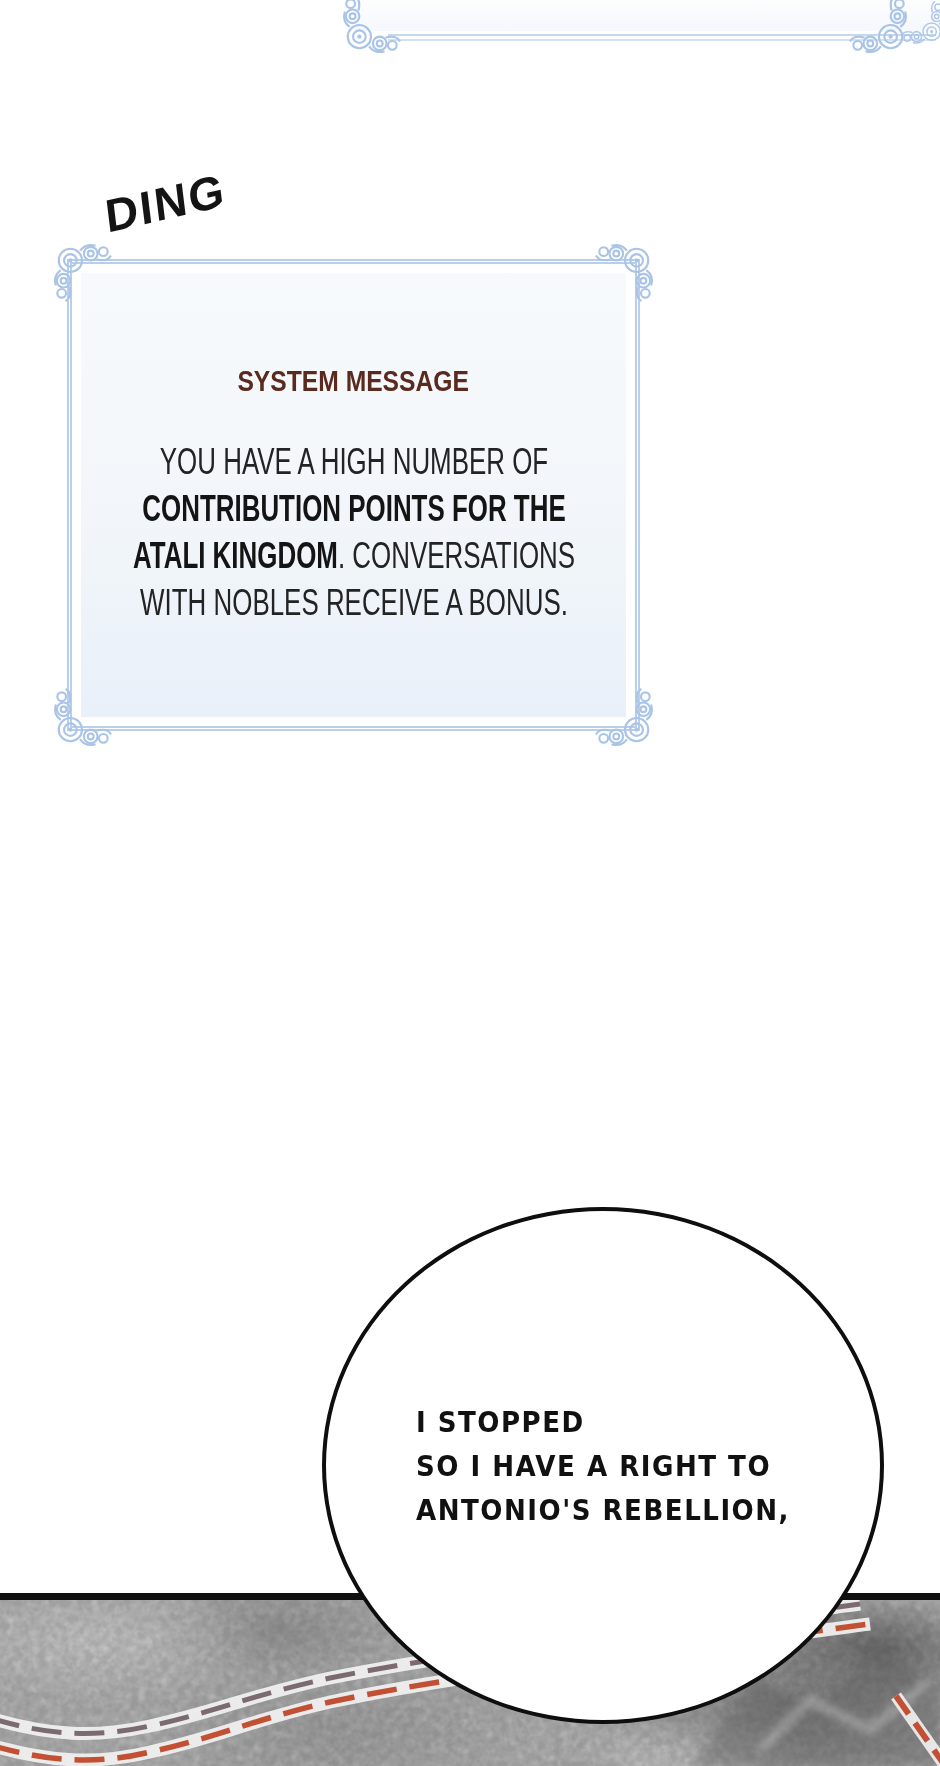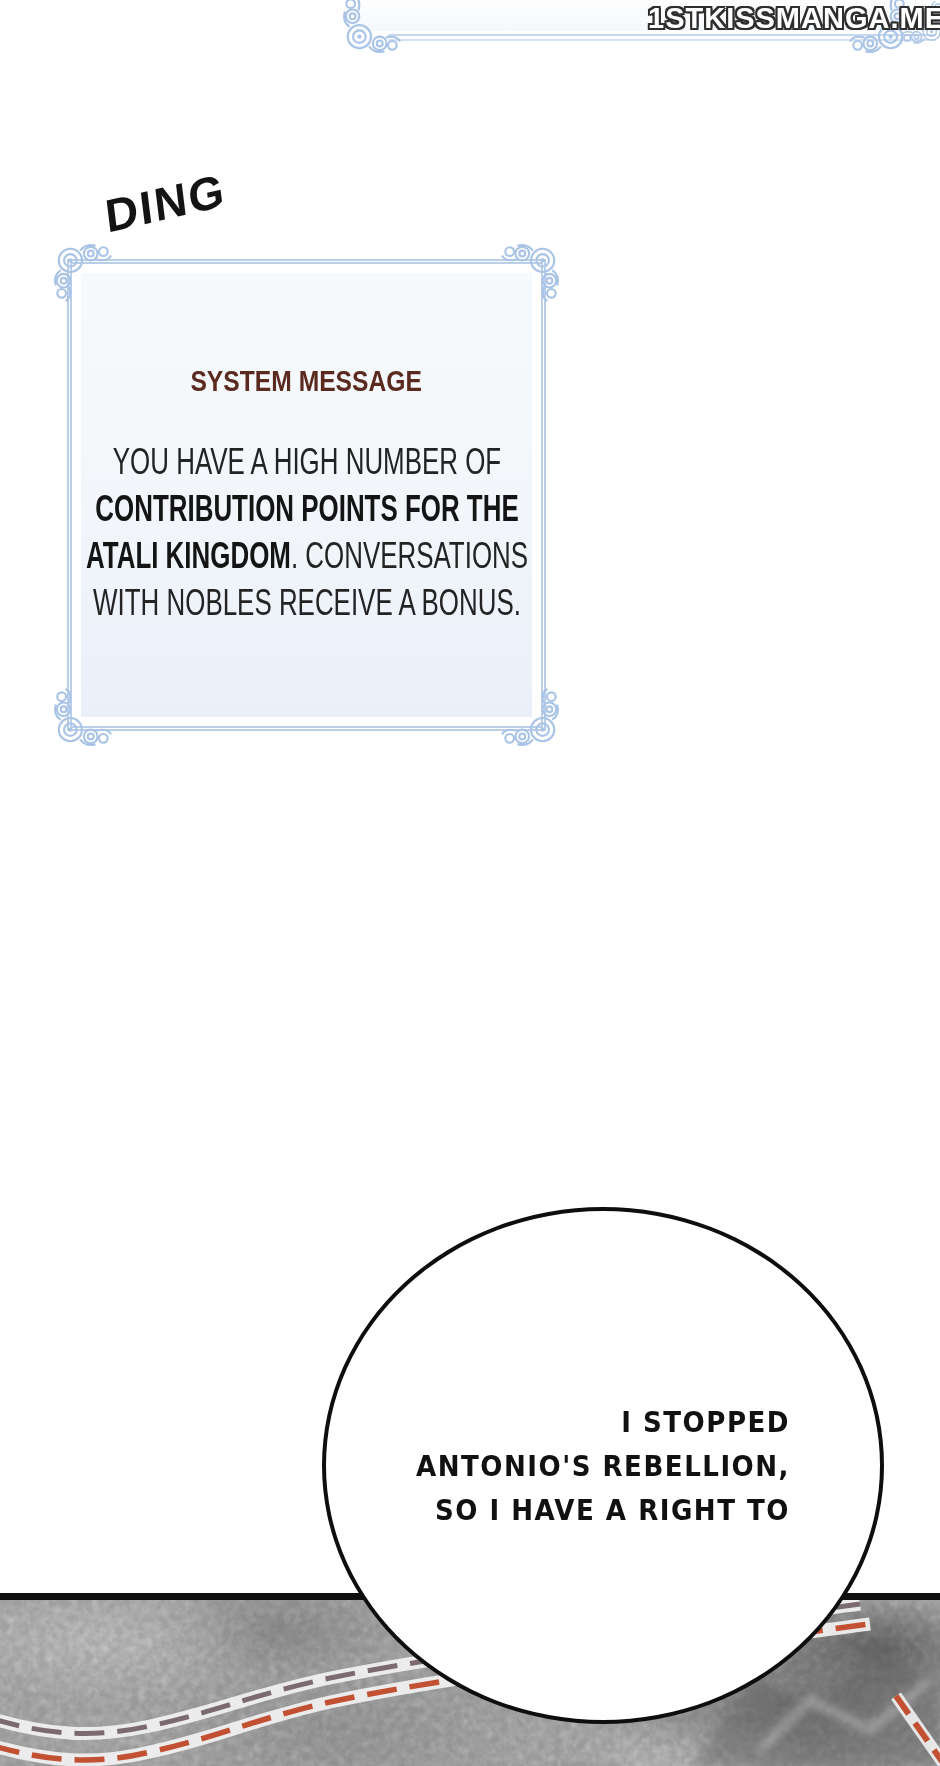--- a/index.html
+++ b/index.html
@@ -27,37 +27,37 @@
   .watermark { position:absolute; left:648px; top:2px; width:290px;
     font-size:29px; font-weight:bold; letter-spacing:1px; color:#ffffff; white-space:nowrap;
     text-shadow:-2px -2px 0 #2e2e2e, 2px -2px 0 #2e2e2e, -2px 2px 0 #2e2e2e, 2px 2px 0 #2e2e2e,
                 -2px 0 0 #2e2e2e, 2px 0 0 #2e2e2e, 0 -2px 0 #2e2e2e, 0 2px 0 #2e2e2e; }
 
   
   .sfx { position:absolute; left:104px; top:176px; font-size:46px; font-weight:800;
          color:#141414; transform:rotate(-13deg) skewX(-6deg); letter-spacing:2px; }
 
   
-  .msgbox { position:absolute; left:67px; top:259px; width:479px; height:472px;
+  .msgbox { position:absolute; left:67px; top:259px; width:573px; height:472px;
             border:5px double #b9cfe9; background:#fff; }
   .msgbox-inner { position:absolute; left:9px; top:9px; right:9px; bottom:9px;
             background:linear-gradient(180deg,#f7fafc 0%, #f2f6fa 55%, #e9f0f9 100%);
             display:flex; flex-direction:column; align-items:center; }
   .msg-title { margin-top:92px; font-size:29px; font-weight:600; color:#5b2a1f;
                transform:scaleX(.85); white-space:nowrap; letter-spacing:0; }
   .msg-body { margin-top:40px; text-align:center; color:#232323; }
   .msg-line { height:47px; line-height:47px; font-size:36px; white-space:nowrap;
               transform:scaleX(.72); }
   .msg-line .seg-bold { font-weight:bold; color:#141414; }
 
   
   .bubble { position:absolute; left:322px; top:1207px; width:562px; height:517px;
             background:#ffffff; border:4px solid #0e0e0e; border-radius:50%;
             display:flex; align-items:center; justify-content:center; z-index:5; }
-  .bubble-text { text-align:right; font-size:29px; line-height:44px; letter-spacing:1.5px;
+  .bubble-text { text-align:left; font-size:29px; line-height:44px; letter-spacing:1.5px;
                  color:#111; font-weight:600; font-family:"DejaVu Sans", sans-serif;
                  font-stretch:condensed; }
 
   
   .map-panel { position:absolute; left:0; top:1593px; width:940px; height:173px;
       border-top:7px solid #101010; background-color:#c6c6c6; overflow:hidden;
       background-image:
         radial-gradient(ellipse 240px 90px at 10% 25%, #dcdcdc 0%, rgba(220,220,220,0) 70%),
         radial-gradient(ellipse 280px 120px at 36% 80%, #b3b3b3 0%, rgba(179,179,179,0) 70%),
         radial-gradient(ellipse 220px 90px at 30% 18%, #a8a8a8 0%, rgba(168,168,168,0) 62%),
@@ -106,21 +106,20 @@
     <div class="fl flip-xy" style="left:848px; top:-6px;">
       <svg viewBox="0 0 64 64">
           <use href="#flourish"></use>
         </svg></div>
     <div class="fl small flip-xy" style="left:900px; top:0px;">
       <svg viewBox="0 0 64 64">
           <use href="#flourish"></use>
         </svg></div>
   </div>
 
-  <div class="watermark">1STKISSMANGA.ME</div>
 
   <div class="sfx">DING</div>
 
   <div class="msgbox">
     <div class="msgbox-inner">
       <div class="msg-title">SYSTEM MESSAGE</div>
       <div class="msg-body">
         <div class="msg-line">
           <span>YOU HAVE A HIGH NUMBER OF</span>
         </div>
@@ -175,18 +174,18 @@
       <path d="M-10 145 C 50 162, 95 165, 150 152 C 215 138, 255 119, 330 102 C 420 83, 520 69, 640 54 C 720 45, 800 33, 870 24" stroke="#c25134" stroke-width="5.5" fill="none" stroke-dasharray="30 13"></path>
 
       <path d="M896 96 L948 170" stroke="#f2f2f2" stroke-width="12" fill="none" opacity="0.9"></path>
       <path d="M896 96 L948 170" stroke="#c25134" stroke-width="6" fill="none" stroke-dasharray="22 11"></path>
     </svg>
   </div>
 
   <div class="bubble">
     <div class="bubble-text">
       <div>I STOPPED</div>
+      <div>SO I HAVE A RIGHT TO</div>
       <div>ANTONIO'S REBELLION,</div>
-      <div>SO I HAVE A RIGHT TO</div>
     </div>
   </div>
 
 </div>
 
 </body></html>

